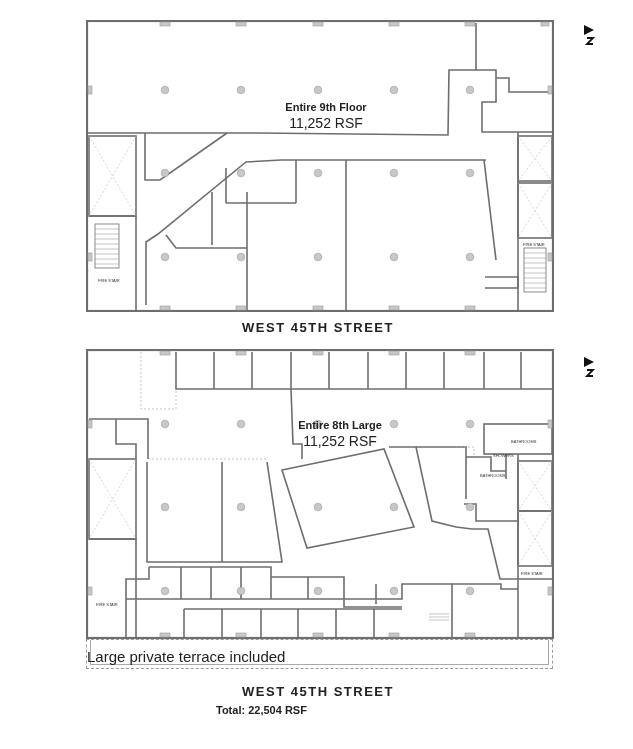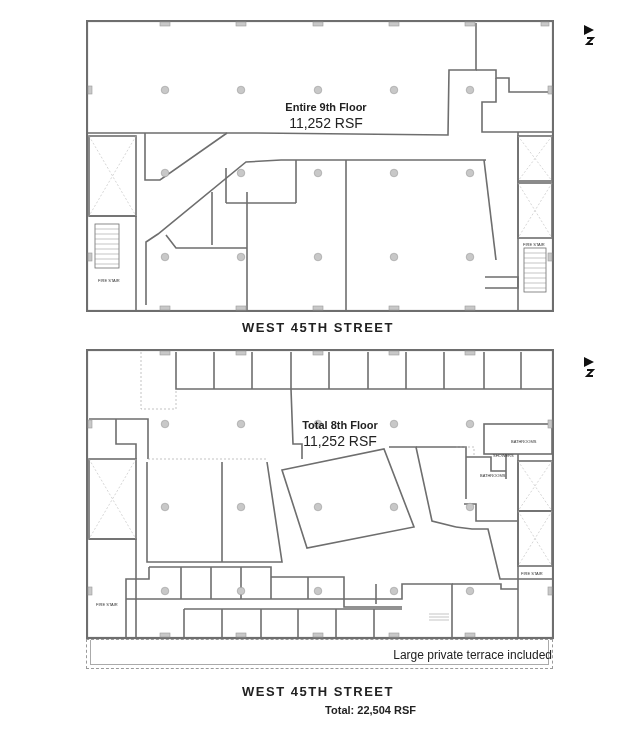--- a/index.html
+++ b/index.html
@@ -7,22 +7,22 @@
          font-family: "Liberation Sans", sans-serif; color: #222; }
   .plan { position: absolute; }
   .plan svg { display: block; }
   .label-title { position: absolute; font-weight: bold; font-size: 11px; color: #222; text-align: center; width: 160px; }
   .label-rsf { position: absolute; font-size: 14px; color: #222; text-align: center; width: 160px; }
   .street { position: absolute; font-size: 13px; letter-spacing: 1.5px; font-weight: bold; color: #222; text-align: center; width: 200px; }
   .terrace { position: absolute; left: 86px; top: 639px; width: 467px; height: 30px;
              border: 1px dashed #9a9a9a; box-sizing: border-box; }
   .terrace-inner { position: absolute; left: 3px; top: 0; right: 3px; bottom: 3px;
              border-left: 1px solid #aaa; border-right: 1px solid #aaa; border-bottom: 1px solid #aaa; }
-  .terrace-label { position: absolute; width: 100%; top: 8px; text-align: right; font-size: 12px; color: #222; }
-  .total { position: absolute; left: 216px; top: 704px; width: 200px; text-align: right; font-weight: bold; font-size: 11px; color: #222; }
+  .terrace-label { position: absolute; width: 100%; top: 8px; text-align: left; font-size: 15px; color: #222; }
+  .total { position: absolute; left: 216px; top: 704px; width: 200px; text-align: left; font-weight: bold; font-size: 11px; color: #222; }
   .compass { position: absolute; }
   .fs { font-size: 4px; fill: #333; font-family: "Liberation Sans", sans-serif; }
 </style>
 </head>
 <body>
 
 <div class="plan" style="left:86px;top:20px;">
   <svg width="468" height="292" viewBox="0 0 468 292">
     <g fill="none" stroke="#6e6e6e" stroke-width="1.6">
 
@@ -228,21 +228,21 @@
         <rect x="462" y="71" width="4" height="8"></rect>
       <rect x="2" y="238" width="4" height="8"></rect>
         <rect x="462" y="238" width="4" height="8"></rect>
     </g>
     <text class="fs" x="10" y="257">FIRE STAIR</text>
     <text class="fs" x="435" y="226">FIRE STAIR</text>
     <text class="fs" x="425" y="94">BATHROOMS</text>
     <text class="fs" x="394" y="128">BATHROOMS</text>
     <text class="fs" x="407" y="108">SHOWERS</text>
   </svg>
-  <div class="label-title" style="left:174px;top:70px;">Total 8th Floor</div>
+  <div class="label-title" style="left:174px;top:70px;">Entire 8th Large</div>
   <div class="label-rsf" style="left:174px;top:84px;">11,252 RSF</div>
 </div>
 
 <div class="terrace">
   <div class="terrace-inner"></div>
   <div class="terrace-label">Large private terrace included</div>
 </div>
 
 <div class="street" style="left:218px;top:684px;">WEST 45TH STREET</div>
 <div class="total">Total: 22,504 RSF</div>

